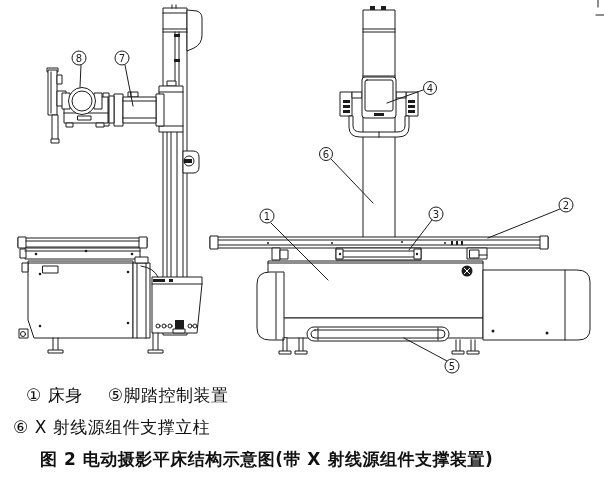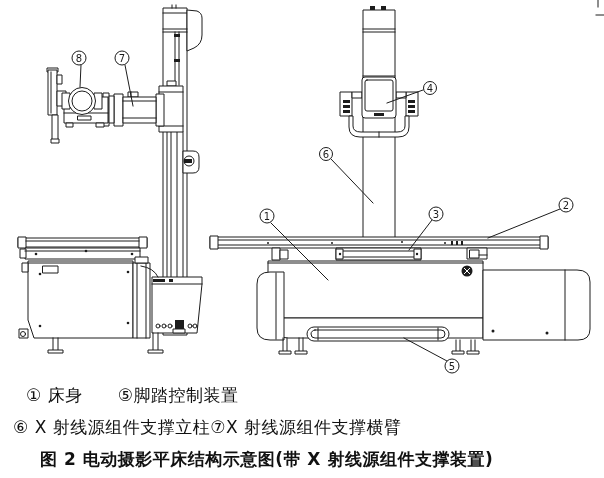--- a/index.html
+++ b/index.html
@@ -5,23 +5,23 @@
   html,body{margin:0;padding:0;background:#fff;}
   .stage{position:relative;width:604px;height:478px;background:#fff;overflow:hidden;
          font-family:"DejaVu Sans","Liberation Sans",sans-serif;color:#111;}
   svg{position:absolute;top:0;left:0;}
   .ln{fill:none;stroke:#1c1c1c;stroke-width:1;stroke-linejoin:round;stroke-linecap:square;}
   .fw{fill:#ffffff;stroke:#1c1c1c;stroke-width:1;stroke-linejoin:round;}
   .fd{fill:#1c1c1c;stroke:none;}
   .wl{stroke:#ffffff;stroke-width:1;fill:none;}
   .callout-num{font-family:"DejaVu Sans",sans-serif;font-size:10px;fill:#1c1c1c;text-anchor:middle;}
   .legend-row{position:absolute;display:flex;white-space:pre;font-size:17px;letter-spacing:0.5px;}
-  .row1{top:384px;left:26px;gap:12px;}
+  .row1{top:384px;left:26px;gap:25px;}
   .row2{top:416px;left:13px;gap:0;}
-  .gap-lg{margin-left:23px;}
+  .gap-lg{margin-left:0;}
   .caption{position:absolute;top:448px;left:40px;font-size:17px;font-weight:bold;
            white-space:pre;letter-spacing:0.5px;}
 </style>
 </head>
 <body>
 
 <div class="stage">
 
 <svg width="604" height="380" viewBox="0 0 604 380">
 
@@ -276,17 +276,16 @@
     </g>
   </g>
 </svg>
 
   <div class="legend-row row1">
     <span>① 床身</span>
     <span class="gap-lg">⑤脚踏控制装置</span>
   </div>
   <div class="legend-row row2">
     <span>⑥ X 射线源组件支撑立柱</span>
-    <span>⑦X 射线源组件支撑横臂</span>
   </div>
   <div class="caption">图 2 电动摄影平床结构示意图(带 X 射线源组件支撑装置)</div>
 
 </div>
 
 </body></html>

